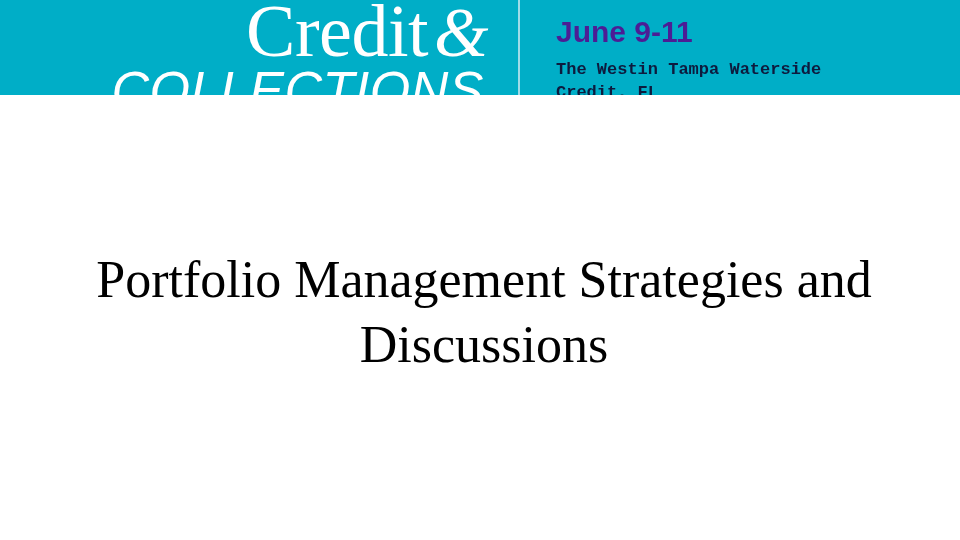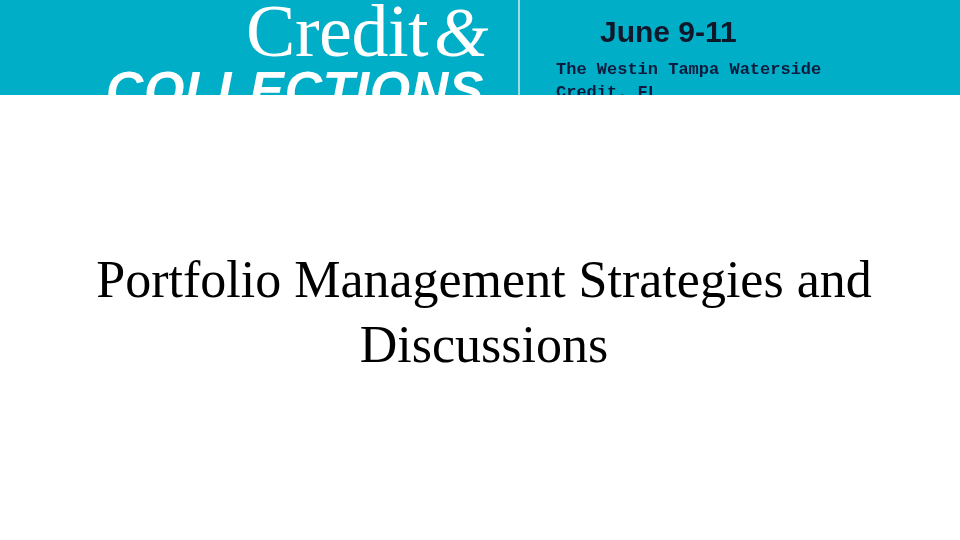--- a/index.html
+++ b/index.html
@@ -71,45 +71,44 @@
   }
 
   #brand-logo-secondary {
     position: absolute;
     left: 0;
     top: 62px;
     width: 484px;
     text-align: right;
     font-family: "Liberation Sans", sans-serif;
     font-style: italic;
-    font-weight: 700;
+    font-weight: 400;
     font-size: 52px;
     line-height: 56px;
     color: #ffffff;
     letter-spacing: 0.5px;
     white-space: nowrap;
   }
 
   
   #event-details {
     position: absolute;
     left: 556px;
     top: 12px;
     width: 390px;
   }
 
   #event-dates {
     font-family: "Liberation Sans", sans-serif;
     font-weight: bold;
     font-size: 30px;
     line-height: 40px;
-    color: #0f172a;
+    color: #4c1d95;
     letter-spacing: 0px;
     white-space: nowrap;
-    margin-left: 44px;
   }
 
   #event-venue,
   #event-location {
     font-family: Liberation Mono, monospace;
     font-weight: bold;
     font-size: 17px;
     line-height: 23px;
     color: #0d1b3e;
     white-space: nowrap;

